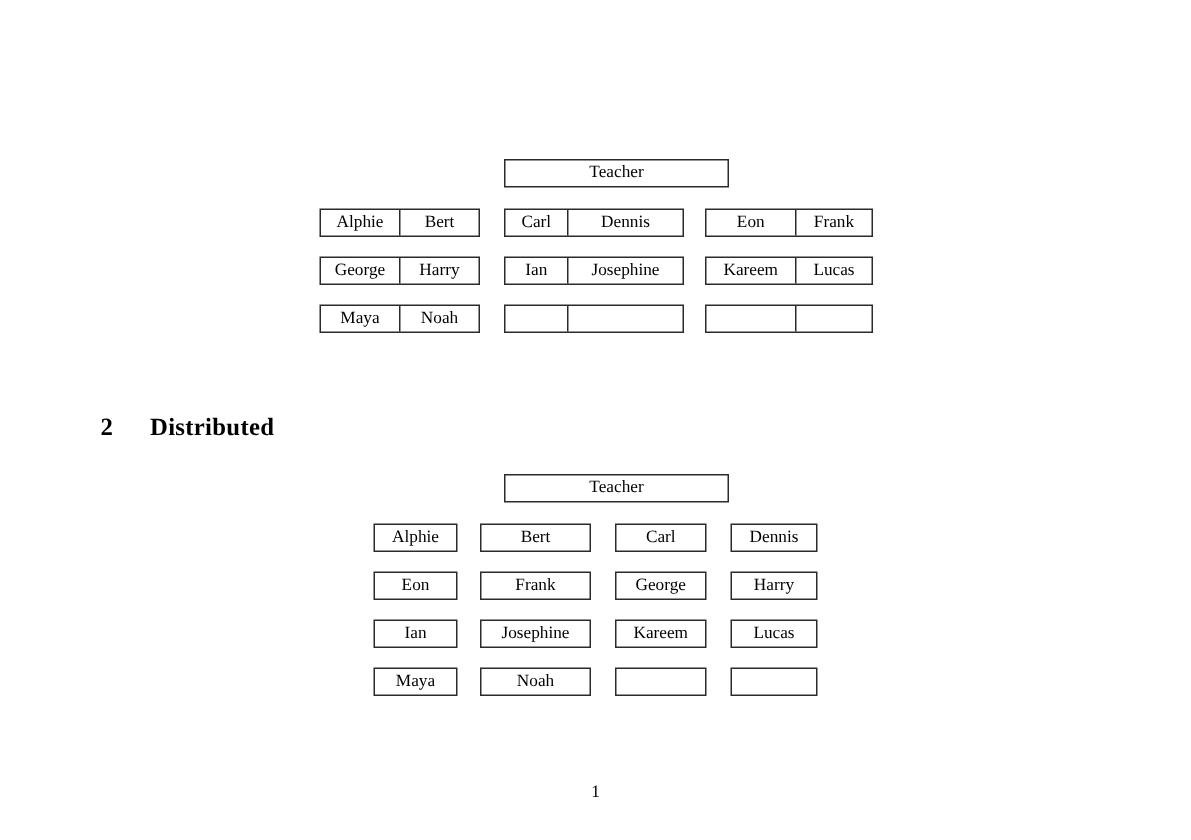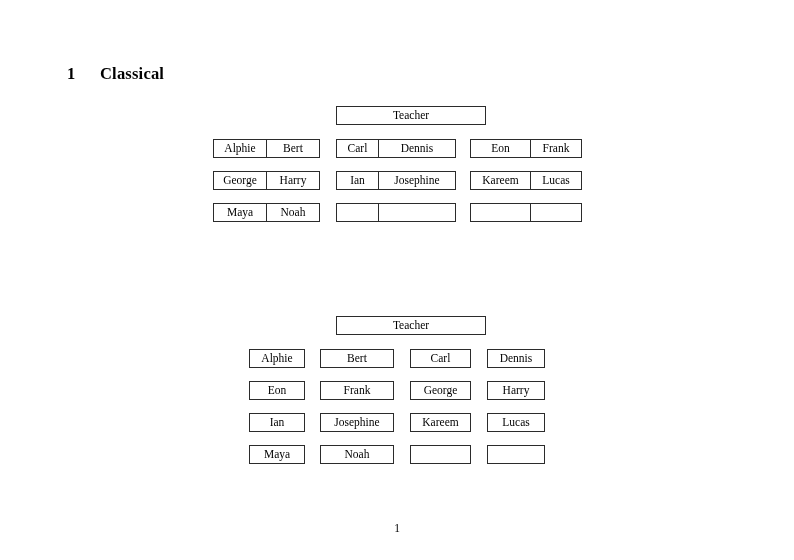--- a/index.html
+++ b/index.html
@@ -120,23 +120,20 @@
     text-align: center;
     font-size: 11.5px;
     line-height: 14px;
   }
 </style>
 </head>
 <body>
 
 <div class="page">
 
-  <div class="section-heading" id="heading-classical">
-    <span class="sec-num">1</span><span>Classical</span>
-  </div>
 
   <div class="box teacher-box" id="teacher-classical">Teacher</div>
 
   <div class="group-row grp-left cls-r1">
     <div class="cell">Alphie</div>
     <div class="cell">Bert</div>
   </div>
   <div class="group-row grp-left cls-r2">
     <div class="cell">George</div>
     <div class="cell">Harry</div>
@@ -165,20 +162,23 @@
   </div>
   <div class="group-row grp-right cls-r2">
     <div class="cell">Kareem</div>
     <div class="cell">Lucas</div>
   </div>
   <div class="group-row grp-right cls-r3">
     <div class="cell"></div>
     <div class="cell"></div>
   </div>
 
+  <div class="section-heading" id="heading-distributed">
+    <span class="sec-num">2</span><span>Distributed</span>
+  </div>
 
   <div class="box teacher-box" id="teacher-distributed">Teacher</div>
 
   <div class="box dist-c1 dist-r1">Alphie</div>
   <div class="box dist-c2 dist-r1">Bert</div>
   <div class="box dist-c3 dist-r1">Carl</div>
   <div class="box dist-c4 dist-r1">Dennis</div>
 
   <div class="box dist-c1 dist-r2">Eon</div>
   <div class="box dist-c2 dist-r2">Frank</div>

